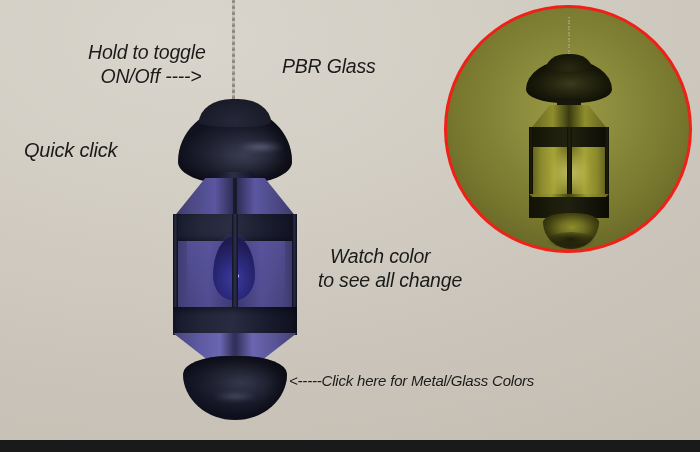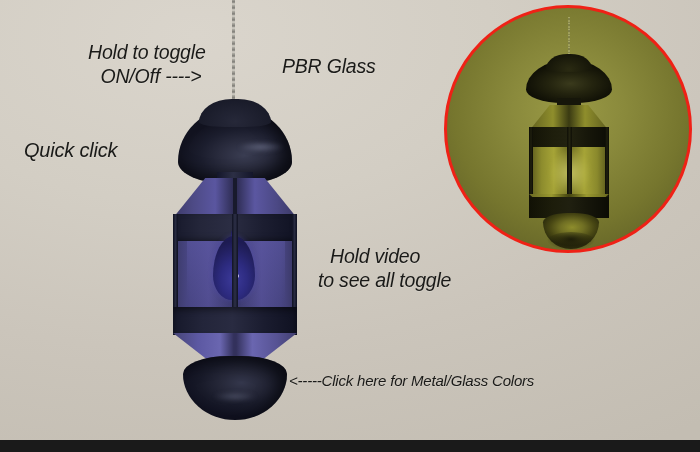--- a/index.html
+++ b/index.html
@@ -382,19 +382,19 @@
     <span class="l2">ON/Off ----&gt;</span>
   </div>
 
   <div class="note" id="note-quick">
     <span class="l1">Quick click</span>
   </div>
 
   <div class="note" id="note-pbr">PBR Glass</div>
 
   <div class="note" id="note-watch">
-    <span class="l1">Hold video</span>
-    <span class="l2">to see all toggle</span>
+    <span class="l1">Watch color</span>
+    <span class="l2">to see all change</span>
   </div>
 
   <div class="note" id="note-click">&lt;-----Click here for Metal/Glass Colors</div>
 
 </div>
 
 </body></html>

